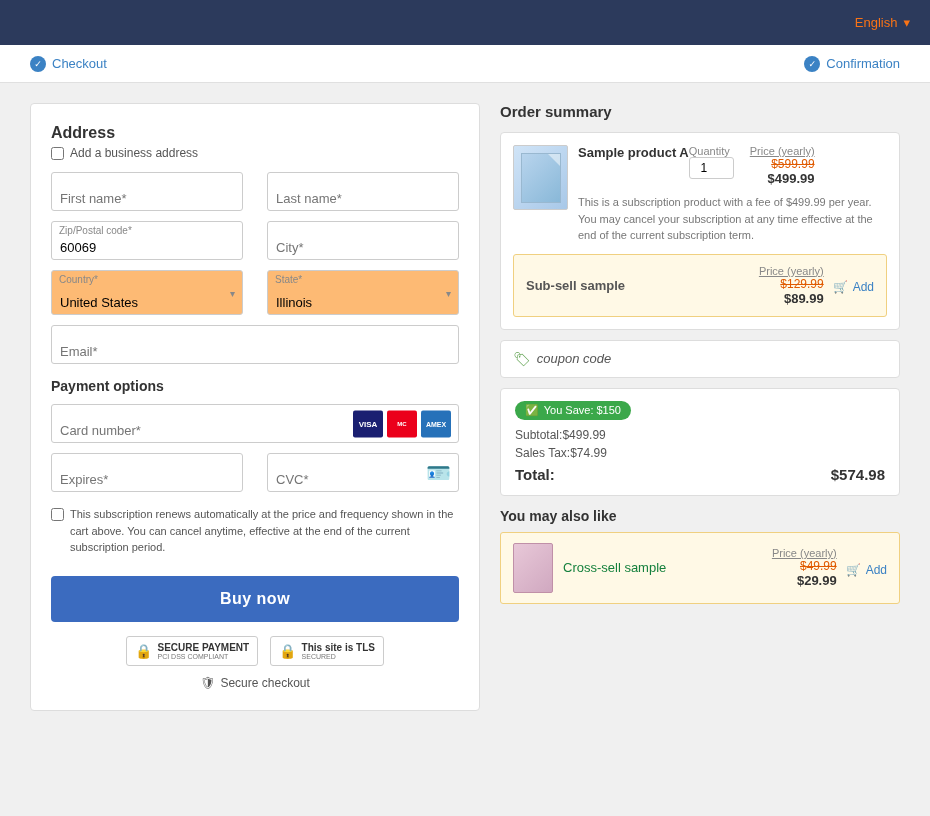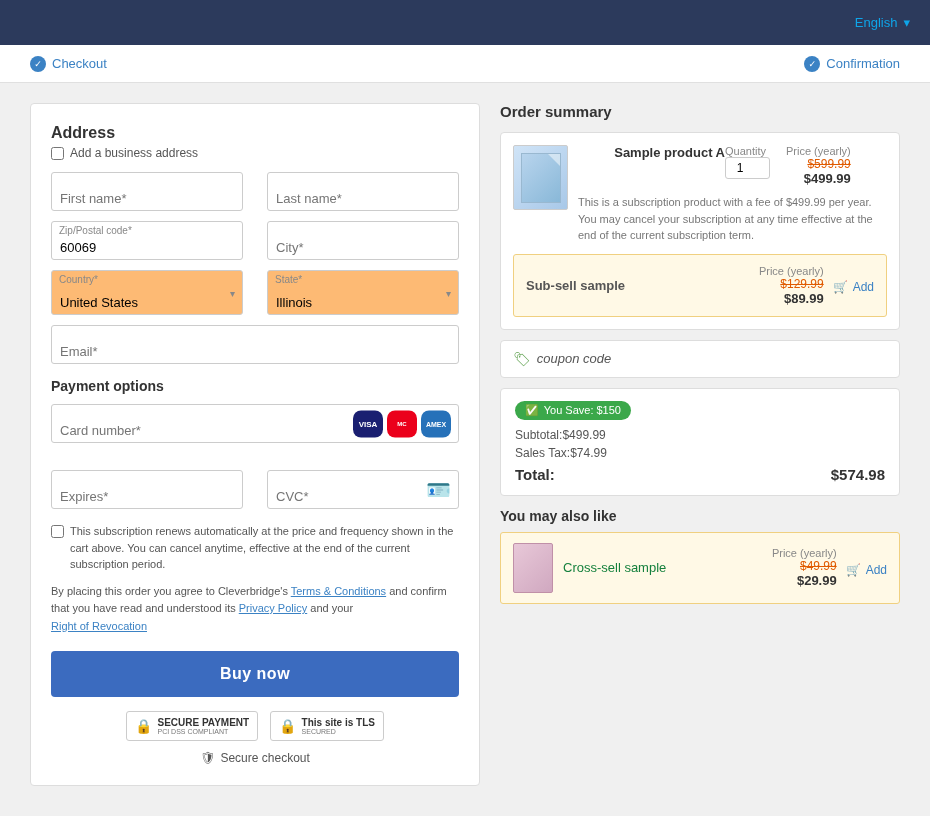--- a/index.html
+++ b/index.html
@@ -8,21 +8,21 @@
     
     .top-nav {
       background: #2c3a5c;
       height: 45px;
       display: flex;
       align-items: center;
       justify-content: flex-end;
       padding: 0 20px;
     }
     .lang-selector {
-      color: #0ea5e9;
+      color: #f97316;
       font-size: 13px;
       display: flex;
       align-items: center;
       gap: 6px;
       cursor: pointer;
     }
 
     
     .breadcrumb {
       background: #fff;
@@ -158,35 +158,35 @@
       border-radius: 20px;
       padding: 5px 14px;
       cursor: pointer;
       font-size: 13px;
     }
     .payment-radio.active { border-color: #3b82c4; }
     .payment-radio input[type=radio] { accent-color: #3b82c4; }
 
     .card-number-wrap {
       position: relative;
-      margin-bottom: 27px;
+      margin-bottom: 10px;
     }
     .card-icons {
       position: absolute;
       right: 8px;
       top: 50%;
       transform: translateY(-50%);
       display: flex;
       gap: 4px;
       align-items: center;
     }
     .card-icon {
       width: 30px;
       height: 27px;
-      border-radius: 8px;
+      border-radius: 2px;
       display: inline-flex;
       align-items: center;
       justify-content: center;
       font-size: 8px;
       font-weight: bold;
     }
     .visa-icon { background: #1a1f71; color: #fff; }
     .mc-icon { background: #eb001b; color: #fff; font-size: 6px; }
     .amex-icon { background: #2671b9; color: #fff; font-size: 7px; }
 
@@ -312,21 +312,21 @@
       content: '';
       position: absolute;
       top: 0; right: 0;
       border-left: 12px solid transparent;
       border-top: 12px solid rgba(255,255,255,0.5);
     }
 
     .product-info { flex: 1; }
     .product-name { font-weight: bold; font-size: 13px; color: #333; margin-bottom: 4px; }
     .qty-label { font-size: 11px; color: #888; }
-    .price-yearly-label { font-size: 11px; color: #888; text-align: right; }
+    .price-yearly-label { font-size: 11px; color: #888; text-align: right; text-decoration: underline; }
 
     .qty-input {
       width: 45px;
       border: 1px solid #ccc;
       border-radius: 3px;
       padding: 3px 5px;
       font-size: 12px;
       text-align: center;
     }
     .price-old {
@@ -550,23 +550,20 @@
         <input class="form-input" type="text" style="padding-right: 40px;" placeholder="CVC*">
         <span class="cvc-card-img" style="font-size:20px; color:#bbb;">🪪</span>
       </div>
     </div>
 
     <div class="terms-checkbox-row">
       <input type="checkbox" style="">
       <span>This subscription renews automatically at the price and frequency shown in the cart above. You can cancel anytime, effective at the end of the current subscription period.</span>
     </div>
 
-    <p class="terms-text">
-      <span>By placing this order you agree to Cleverbridge's </span><a href="#">Terms &amp; Conditions</a><span> and confirm that you have read and understood its </span><a href="#">Privacy Policy</a><span> and your </span><br><a href="#">Right of Revocation</a>
-    </p>
 
     <button class="buy-btn">Buy now</button>
 
     <div class="security-badges">
       <div class="badge">
         <span class="badge-icon">🔒</span>
         <div>
           <div class="badge-title">SECURE PAYMENT</div>
           <div class="badge-sub">PCI DSS COMPLIANT</div>
         </div>
@@ -590,21 +587,21 @@
   <div class="right-panel">
 
     <div class="order-summary-title">Order summary</div>
 
     <div class="product-card">
       <div class="product-main-row">
         <div class="product-img">
           <div class="product-img-inner"></div>
         </div>
         <div class="product-info">
-          <div style="display:flex; justify-content:center; align-items:flex-start;">
+          <div style="display:flex; justify-content:flex-start; align-items:flex-start;">
             <div class="product-name">Sample product A</div>
             <div class="qty-price-cols">
               <div class="qty-col">
                 <span class="qty-label">Quantity</span>
                 <input class="qty-input" type="number" value="1" style="">
               </div>
               <div class="price-col">
                 <span class="price-yearly-label">Price (yearly)</span>
                 <span class="price-old">$599.99</span>
                 <span class="price-new">$499.99</span>

